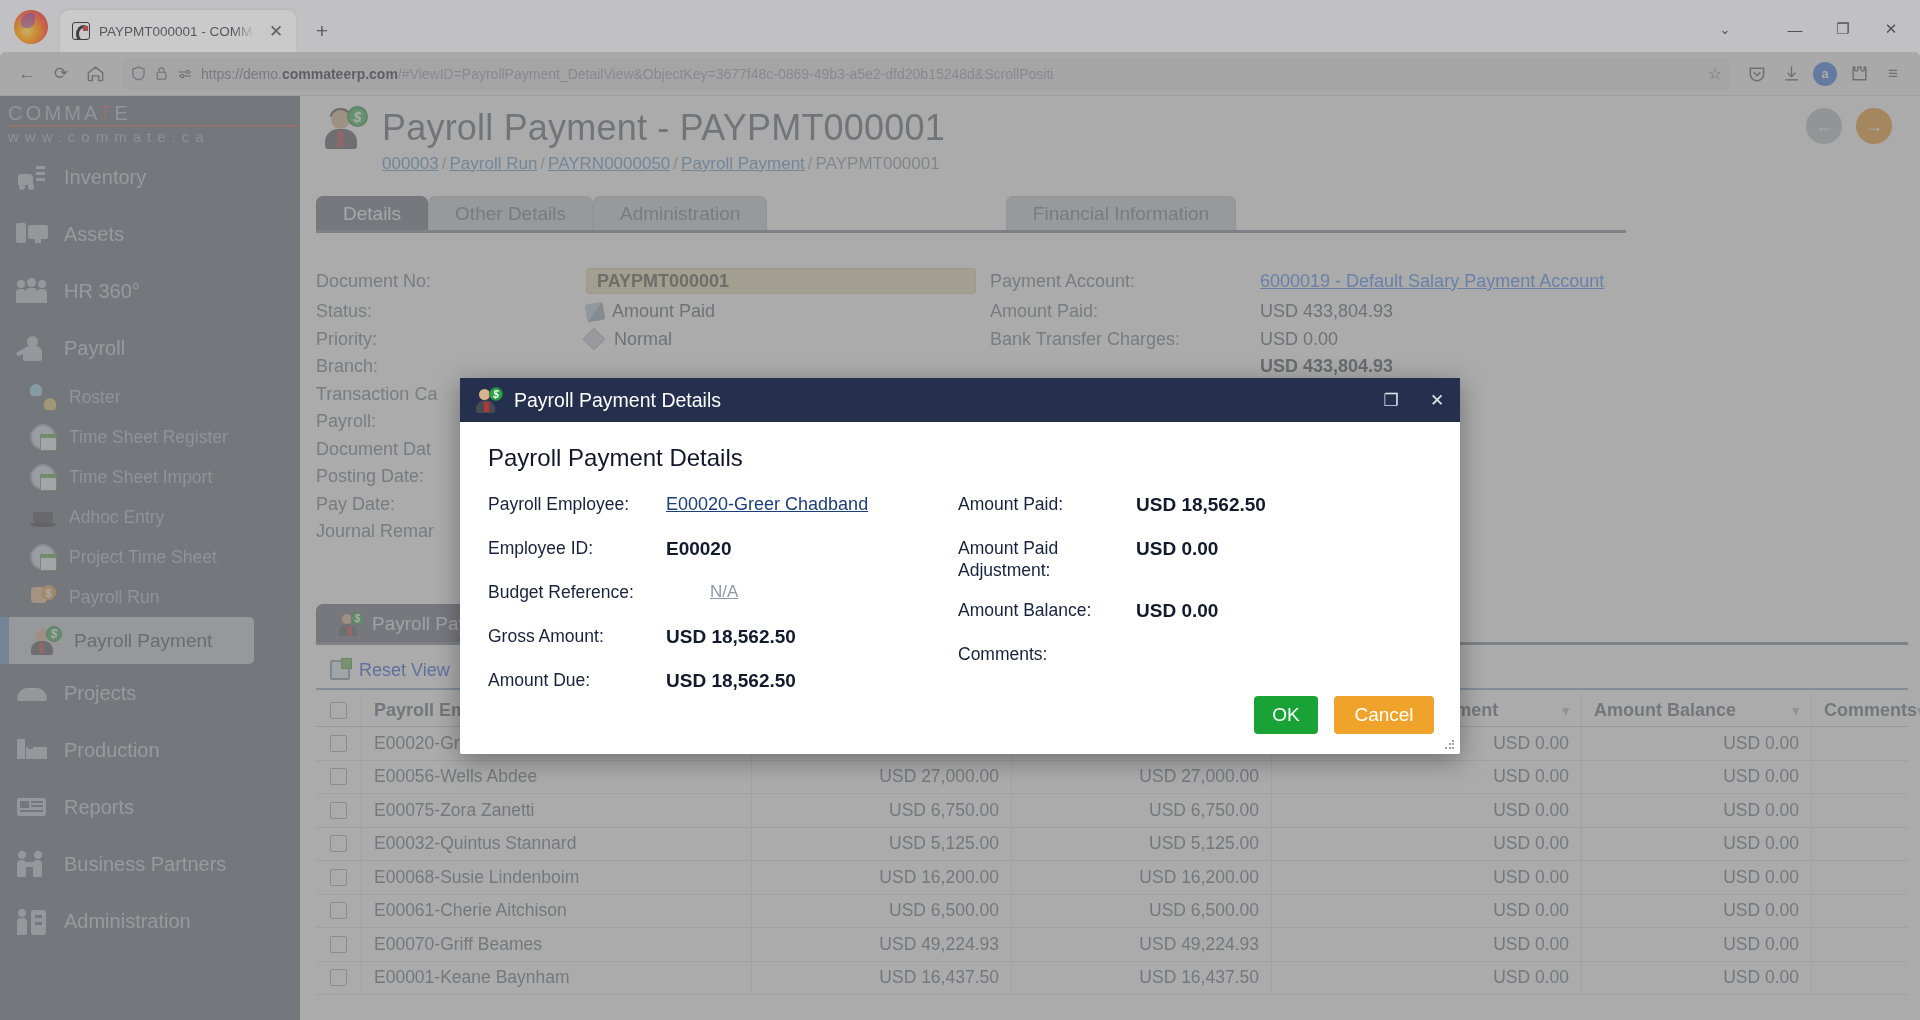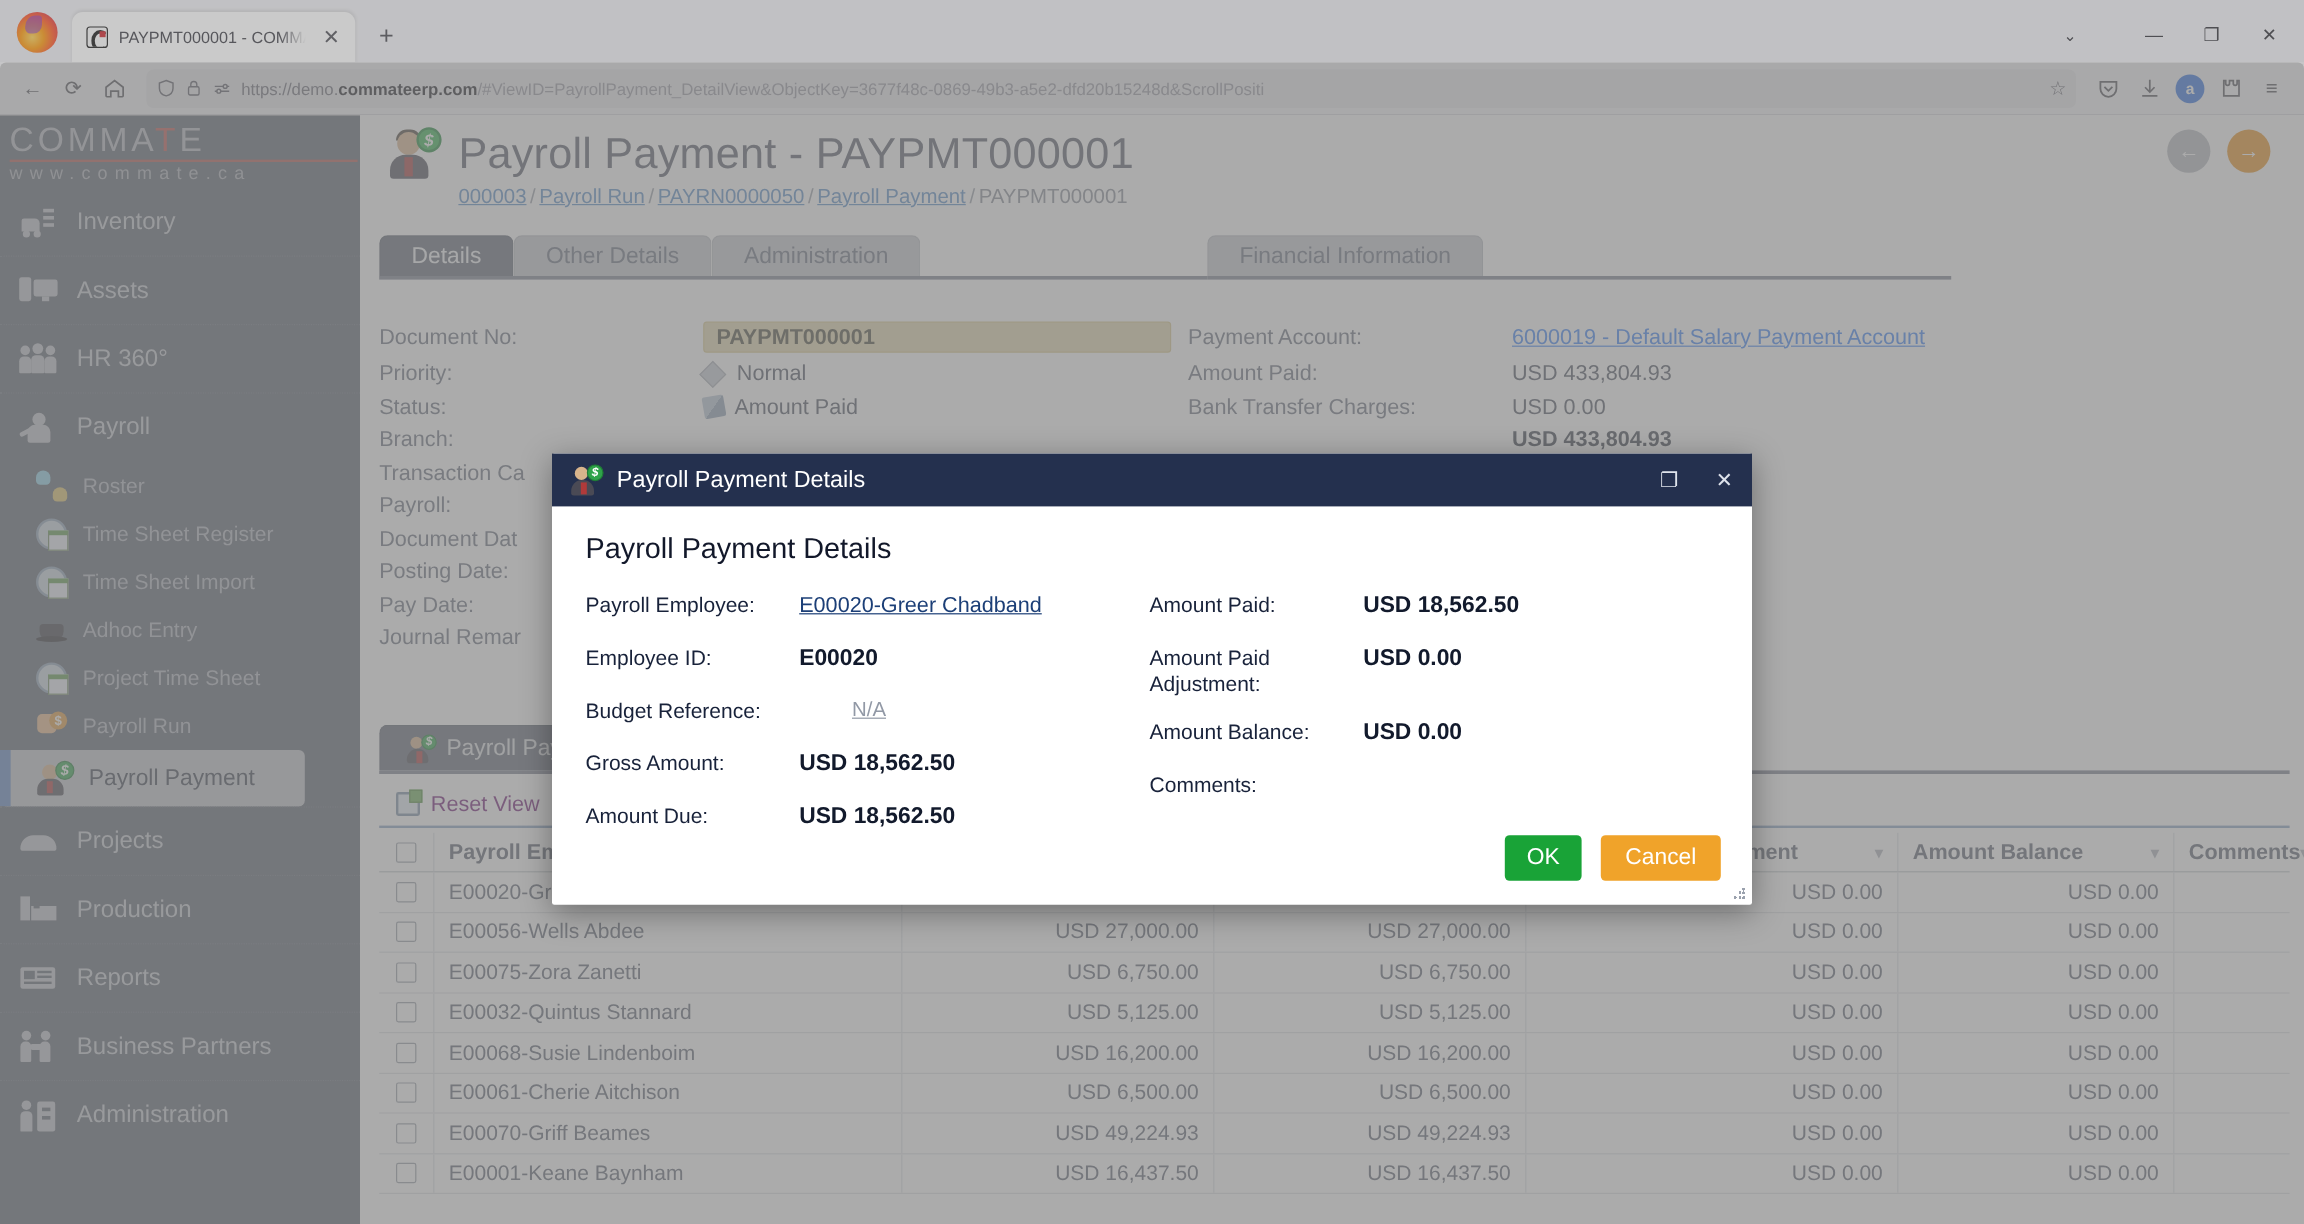--- a/index.html
+++ b/index.html
@@ -94,21 +94,21 @@
     background: #fff; overflow: hidden;
   }
 
   
   .sidebar {
     position: absolute; top: 0; left: 0; width: 300px; height: 924px;
     background: #5d6470; color: #cfd2d8; overflow: hidden;
   }
   .logo-wrap { padding: 7px 0 4px 8px; }
   .logo-main {
-    font-size: 28px; letter-spacing: 3.2px; color: #b9bcc3; font-weight: 400;
+    font-size: 20px; letter-spacing: 3.2px; color: #b9bcc3; font-weight: 400;
     line-height: 1.0; font-family: "Liberation Sans", sans-serif;
   }
   .logo-main .tri { color: #c0554e; }
   .logo-rule { height: 2px; background: #b5564e; width: 290px; margin: 2px 0 1px 0; }
   .logo-sub { font-size: 15px; letter-spacing: 6.0px; color: #aeb2ba; }
 
   .nav-item {
     display: flex; align-items: center; gap: 14px; height: 57px;
     padding-left: 16px; font-size: 20px; color: #c8cbd2;
     border-bottom: 1px dotted #6e7683;
@@ -306,21 +306,21 @@
     border-bottom: 2px solid #8aa2c4;
   }
   .tb-ico {
     width: 20px; height: 20px; border: 2px solid #7e93aa; border-radius: 2px;
     position: relative; background: #e6eef5; flex: 0 0 20px;
   }
   .tb-ico::after {
     content:""; position:absolute; right:-4px; top:-4px; width:9px; height:9px;
     background:#6fae58; border:1px solid #4f8a3c;
   }
-  .tb-label { font-size: 18px; color: #701a75; }
+  .tb-label { font-size: 18px; color: #1d4ed8; }
 
   
   .tbl { position: absolute; left: 16px; top: 598px; width: 1592px; }
   .thead {
     display: flex; height: 33px; align-items: center;
     border-bottom: 1px solid #c3c7cd; font-size: 18px; font-weight: 700; color: #5c6371;
   }
   .trow {
     display: flex; height: 33.5px; align-items: center;
     border-bottom: 1px solid #dfe2e6; font-size: 17.5px; color: #5f6674;
@@ -624,31 +624,31 @@
         <div class="tab-underline" style="width:620px;bottom:-3px"></div>
       </div>
     </div>
 
     <div class="fields-left">
       <div class="frow" style="height:34px">
         <span class="flabel">Document No:</span>
         <span class="highlight-box">PAYPMT000001</span>
       </div>
       <div class="frow">
+        <span class="flabel">Status:</span>
+        <span class="fval">
+            <i class="ico-pencil"></i>
+            <span>Amount Paid</span>
+          </span>
+      </div>
+      <div class="frow">
         <span class="flabel">Priority:</span>
         <span class="fval">
             <i class="ico-diamond"></i>
             <span>Normal</span>
-          </span>
-      </div>
-      <div class="frow">
-        <span class="flabel">Status:</span>
-        <span class="fval">
-            <i class="ico-pencil"></i>
-            <span>Amount Paid</span>
           </span>
       </div>
       <div class="frow">
         <span class="flabel">Branch:</span>
       </div>
       <div class="frow">
         <span class="flabel">Transaction Ca</span>
       </div>
       <div class="frow">
         <span class="flabel">Payroll:</span>

